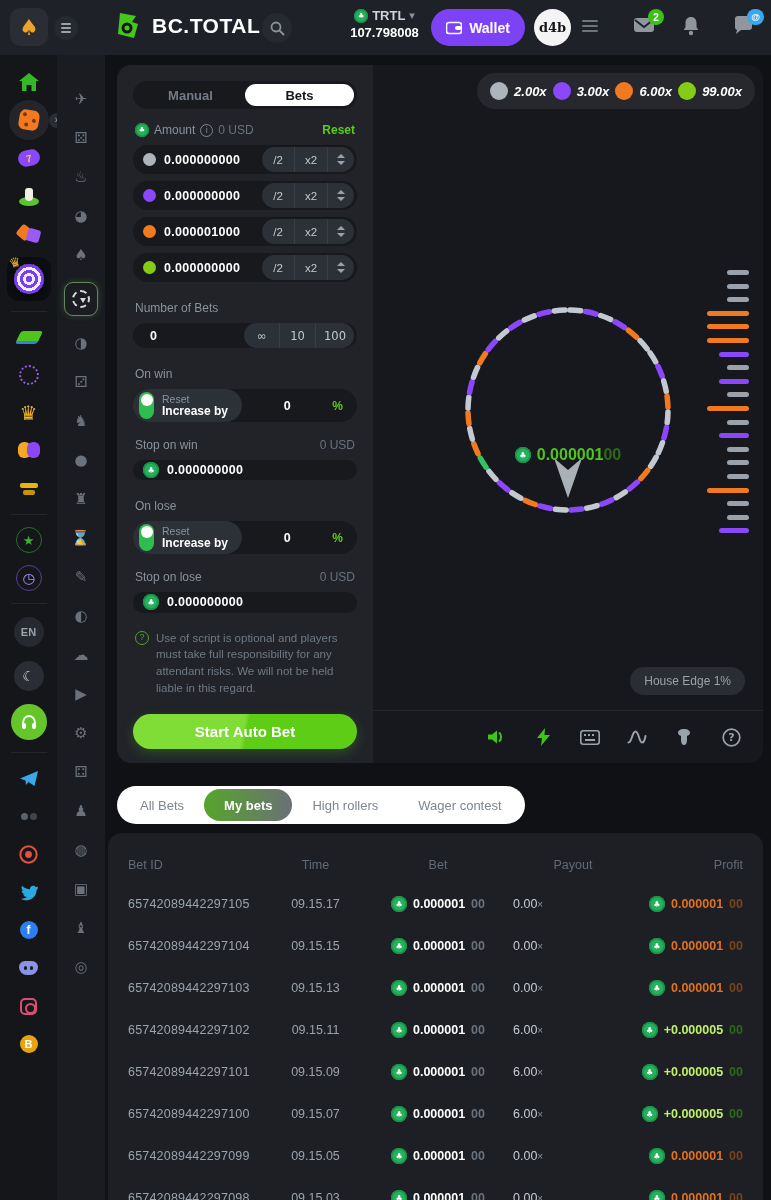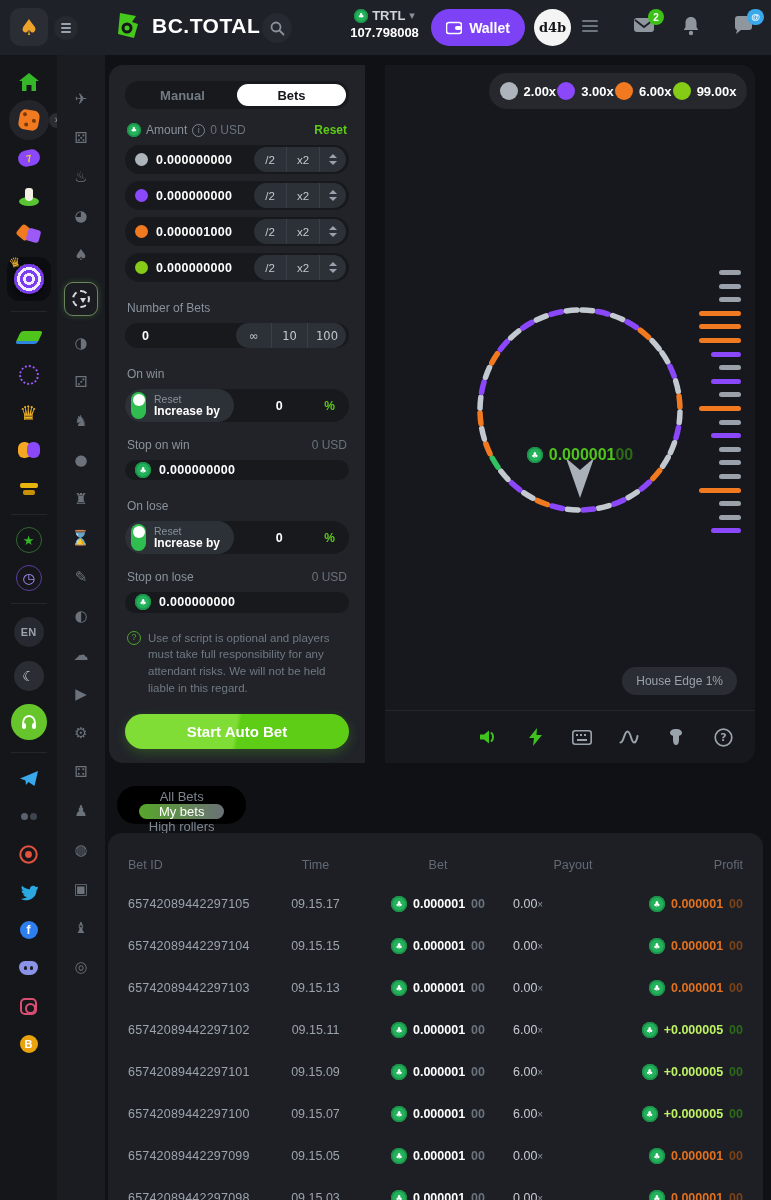--- a/index.html
+++ b/index.html
@@ -79,21 +79,21 @@
   .dice-ic { width:20px; height:20px; background:#f17a21; border-radius:6px; position:relative; transform:rotate(10deg); }
   .dice-ic i { position:absolute; width:4px; height:4px; background:#7a3a08; border-radius:50%; }
   .dice-ic i:nth-child(1){left:3px;top:3px;} .dice-ic i:nth-child(2){right:3px;top:8px;} .dice-ic i:nth-child(3){left:6px;bottom:3px;}
 
   .rail2-item { width:32px; height:24px; display:flex; align-items:center; justify-content:center; color:#6b727c; font-size:15px; cursor:pointer; flex:none; }
   .rail2-item.active { border:1px solid rgba(170,220,140,.55); border-radius:9px; width:34px; height:34px; box-shadow:0 0 6px rgba(120,200,80,.25); }
   .dashed-wheel { width:18px; height:18px; border:2px dashed #d7dbe0; border-radius:50%; position:relative; }
   .dashed-wheel::after { content:""; position:absolute; left:6px; top:6px; border-left:3px solid transparent; border-right:3px solid transparent; border-top:5px solid #d7dbe0; }
 
   
-  .game-wrap { position:absolute; left:109px; top:65px; width:646px; height:698px; display:flex; border-radius:14px; overflow:hidden; z-index:3;gap:20px; }
+  .game-wrap { position:absolute; left:117px; top:65px; width:646px; height:698px; display:flex; border-radius:14px; overflow:hidden; z-index:3; }
   .bet-panel { width:256px; background:#212329; padding:16px 16px 14px; display:flex; flex-direction:column; }
   .game-area { flex:1; background:#17181d; position:relative; }
 
   
   .mode-toggle { height:38px; background:#17191d; border-radius:20px; display:flex; padding:3px; }
   .mode-btn { flex:1; border:none; background:transparent; border-radius:17px; color:#737b85; font-size:13px; font-weight:bold; cursor:pointer; font-family:inherit; }
   .mode-btn.active { background:#fff; color:#15161a; }
   .amount-head { display:flex; align-items:center; gap:5px; margin:14px 2px 8px; font-size:12px; color:#8a929b; }
   .amount-head .usd { color:#6a727c; }
   .reset-link { margin-left:auto; color:#5ecb17; font-size:12px; font-weight:bold; cursor:pointer; }
@@ -122,37 +122,37 @@
   .onwin-val { flex:1; text-align:center; font-size:12.5px; font-weight:bold; }
   .onwin-unit { color:#5ecb17; font-size:12px; font-weight:bold; margin-right:14px; }
   .coin { width:16px; height:16px; background:#23b15b; border-radius:50%; color:#fff; font-size:8px; display:inline-flex; align-items:center; justify-content:center; flex:none; font-family:"DejaVu Sans", sans-serif; box-shadow:inset 0 0 0 1.5px #1c9149; }
   .coin.sm { width:14px; height:14px; font-size:7px; }
   .disclaimer { display:flex; gap:7px; margin:10px 2px 0; font-size:11.5px; line-height:1.45; color:#707983; }
   .q-circ { width:14px; height:14px; border:1px solid #4fa32c; border-radius:50%; color:#4fa32c; font-size:9px; display:flex; align-items:center; justify-content:center; flex:none; margin-top:1px; }
   .start-btn { margin-top:18px; height:50px; border:none; border-radius:25px; background:linear-gradient(100deg,#7fdd35 49%,#5dcd15 51%); color:#fff; font-size:15px; font-weight:bold; cursor:pointer; font-family:inherit; box-shadow:0 4px 12px rgba(90,200,30,.25); }
 
   
   .mult-bar { position:absolute; top:8px; right:8px; left:104px; height:36px; background:#26282e; border-radius:18px; display:flex; align-items:center; justify-content:space-around; padding:0 10px; }
-  .chip { display:flex; align-items:center; gap:6px; font-size:13px; font-weight:bold; cursor:pointer; }
+  .chip { display:flex; align-items:center; gap:6px; font-size:13px; font-weight:bold; cursor:pointer;font-style:italic; }
   .chip .dot { width:18px; height:18px; }
   .wheel-svg { position:absolute; left:0; top:45px; }
   .bet-total { position:absolute; left:0; top:375px; width:390px; text-align:center; }
   .bet-total .bt-label { font-size:15px; font-weight:bold; letter-spacing:.5px; }
   .bet-total .bt-value { margin-top:6px; display:flex; align-items:center; justify-content:center; gap:6px; font-size:16px; font-weight:bold; color:#4fc41d; }
   .bet-total .dim { color:#2c6a17; }
   .history-col { position:absolute; right:14px; top:205px; display:flex; flex-direction:column; align-items:flex-end; gap:8.6px; }
   .hbar { height:5px; border-radius:3px; }
   .house-edge { position:absolute; right:18px; bottom:68px; height:28px; background:#2a2d33; border-radius:14px; color:#9aa2ab; font-size:12px; display:flex; align-items:center; padding:0 14px; }
   .toolbar { position:absolute; left:0; right:0; bottom:0; height:53px; border-top:1px solid #24262c; display:flex; align-items:center; justify-content:flex-end; gap:27px; padding-right:22px; }
   .tb-ic { width:20px; height:20px; display:flex; align-items:center; justify-content:center; cursor:pointer; }
 
   
-  .tabs-row { position:absolute; left:117px; top:786px; height:38px; background:#000000; border-radius:20px; display:inline-flex; align-items:center; padding:3px; z-index:3;flex-direction:column; }
+  .tabs-row { position:absolute; left:117px; top:786px; height:38px; background:#ffffff; border-radius:20px; display:inline-flex; align-items:center; padding:3px; z-index:3; }
   .tab { border:none; background:transparent; color:#7c8590; font-size:13px; padding:0 20px; height:32px; border-radius:16px; cursor:pointer; font-family:inherit; white-space:nowrap; }
-  .tab.active { background:linear-gradient(90deg,#57a52b,#6b7077); color:#fff; font-weight:normal; }
+  .tab.active { background:linear-gradient(90deg,#57a52b,#6b7077); color:#fff; font-weight:bold; }
   .table-panel { position:absolute; left:108px; top:833px; width:655px; height:420px; background:#1d1f25; border-radius:14px; padding:14px 20px; z-index:3; }
   .thead, .trow { display:grid; grid-template-columns:140px 95px 150px 120px 1fr; align-items:center; }
   .thead { height:36px; font-size:12.5px; color:#626a75; }
   .trow { height:42px; font-size:12.5px; }
   .c-left { text-align:left; } .c-center { text-align:center; } .c-right { text-align:right; }
   .cell-id { color:#9ba3ac; letter-spacing:.2px; }
   .cell-time { color:#9ba3ac; text-align:center; }
   .cell-bet { display:flex; align-items:center; justify-content:center; gap:6px; font-weight:bold; }
   .cell-bet .dim { color:#6a727c; }
   .cell-payout { color:#c6ccd3; }

